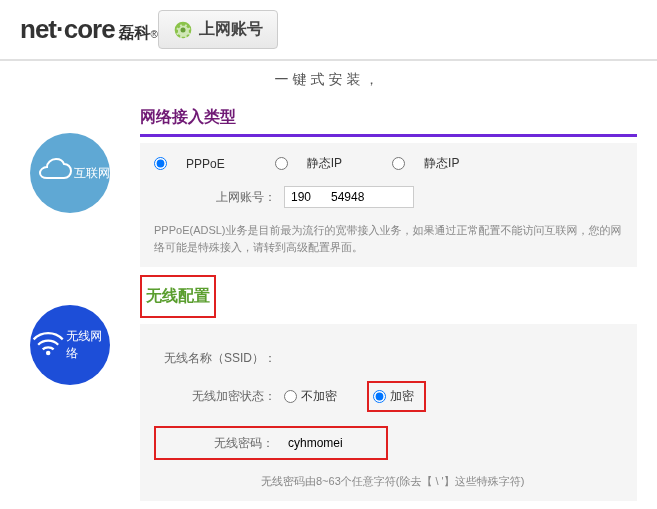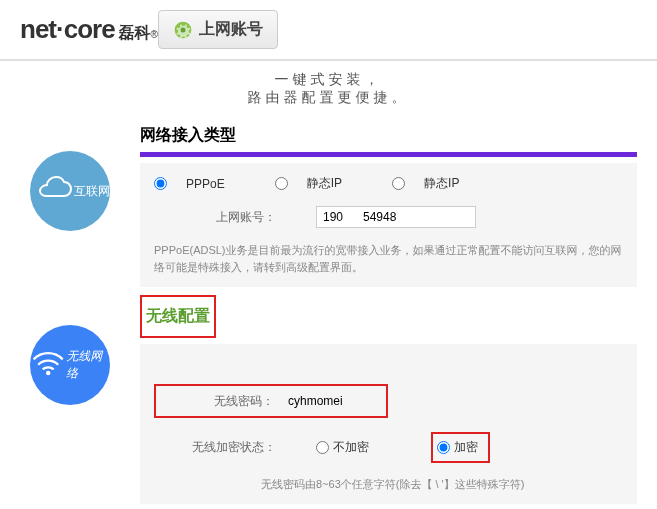--- a/index.html
+++ b/index.html
@@ -10,31 +10,31 @@
     .logo-dot { color: #333; }
     .logo-cn { font-size: 16px; font-weight: bold; color: #333; margin-left: 4px; }
     .logo-reg { font-size: 10px; vertical-align: super; }
     .adv-btn { display: flex; align-items: center; gap: 6px; padding: 8px 14px; background: linear-gradient(#f8f8f8,#e8e8e8); border: 1px solid #ccc; border-radius: 4px; cursor: pointer; font-size: 16px; font-weight: bold; color: #444; }
     .gear-icon { width: 20px; height: 20px; }
     .subtitle { text-align: center; padding: 10px 0 6px; font-size: 14px; color: #555; letter-spacing: 4px; }
     .section { display: flex; padding: 8px 20px 0 20px; gap: 20px; }
     .icon-col { width: 100px; display: flex; align-items: flex-start; justify-content: center; padding-top: 30px; }
     .circle { width: 80px; height: 80px; border-radius: 50%; display: flex; flex-direction: row; align-items: center; justify-content: center; color: #fff; font-size: 12px; }
     .circle-blue { background: #5fa8d4; }
-    .circle-green { background: #3b82f6; font-style: italic; }
+    .circle-green { background: #1d4ed8; }
     .content-col { flex: 1; }
     .sec-title { font-size: 16px; font-weight: bold; padding: 4px 0; }
-    .sec-title-blue { color: #000000; border-bottom: 5px solid #6d28d9; padding-bottom: 6px; }
+    .sec-title-blue { color: #701a75; border-bottom: 3px solid #6d28d9; padding-bottom: 6px; }
     .sec-title-green { color: #5a9e2e; display: inline-block; }
     .form-box { background: #f5f5f5; padding: 12px 14px; margin-top: 6px; }
     .radio-row { display: flex; gap: 50px; margin-bottom: 12px; align-items: center; }
     .radio-row label { display: flex; align-items: center; gap: 19px; cursor: pointer; font-size: 12px; }
-    .field-row { display: flex; align-items: center; margin: 14px 0; gap: 32px; }
+    .field-row { display: flex; align-items: center; margin: 14px 0; }
     .field-label { width: 130px; text-align: right; padding-right: 8px; font-size: 12px; color: #666; }
-    .field-input { width: 160px; padding: 3px 6px; border: 1px solid #ccc; font-size: 12px; background: #fff; }
+    .field-input { width: 130px; padding: 3px 6px; border: 1px solid #ccc; font-size: 12px; background: #fff; }
     .kbd-icon { margin-left: 8px; width: 20px; height: 14px; border: 1px solid #666; display: inline-flex; align-items: center; justify-content: center; font-size: 8px; }
     .hint { font-size: 11px; color: #888; margin-top: 8px; line-height: 1.5; }
     .enc-row { display: flex; align-items: center; }
     .enc-opt { display: flex; align-items: center; gap: 4px; margin-right: 30px; font-size: 12px; }
     .pw-hint { font-size: 11px; color: #888; margin-left: 107px; margin-top: 2px; }
     .red-box { border: 2px solid #e02020; padding: 5px 4px; display: inline-block; }
     input[type=radio] { margin: 0; }
     .cloud-svg { margin-bottom: 4px; }
     .wifi-svg { margin-bottom: 4px; }
   </style>
@@ -52,21 +52,20 @@
       <circle cx="12" cy="12" r="10" fill="#8bc34a"></circle>
       <path fill="#fff" d="M12 8a4 4 0 100 8 4 4 0 000-8zm7 4l2-1-1-2-2 1-2-2 1-2-2-1-1 2h-3l-1-2-2 1 1 2-2 2-2-1-1 2 2 1v3l-2 1 1 2 2-1 2 2-1 2 2 1 1-2h3l1 2 2-1-1-2 2-2 2 1 1-2-2-1z" opacity="0.6"></path>
       <circle cx="12" cy="12" r="3" fill="#689f38"></circle>
     </svg>
     <span>上网账号</span>
   </button>
 </div>
 
 <div class="subtitle">
   <div>一键式安装，</div>
-  <div>路由器配置更便捷。</div>
 </div>
 
 <div class="section">
   <div class="icon-col">
     <div class="circle circle-blue">
       <svg class="cloud-svg" width="44" height="26" viewBox="0 0 44 26">
         <path fill="none" stroke="#fff" stroke-width="2" d="M34 20c4 0 7-3 7-7s-3-7-7-7c-1-3-4-5-8-5-5 0-9 4-9 8-4 0-7 3-7 6s3 5 7 5h17z"></path>
       </svg>
       <span>互联网</span>
     </div>
@@ -104,36 +103,37 @@
         <path fill="none" stroke="#fff" stroke-width="2.5" d="M4 10c9-9 23-9 32 0M9 16c6-6 16-6 22 0M14 21c3-3 9-3 12 0"></path>
         <circle cx="20" cy="25" r="2.5" fill="#fff"></circle>
       </svg>
       <span>无线网络</span>
     </div>
   </div>
   <div class="content-col">
     <span class="red-box"><span class="sec-title sec-title-green">无线配置</span></span>
     <div class="form-box" style="margin-top:6px;">
       <div class="field-row">
-      </div>
-      <div class="field-row">
-        <span class="red-box" style="display:flex;align-items:center;">
-          <span class="field-label" style="width:122px;">无线密码：</span>
-          <input class="field-input" style="width: 100px; border: none; background: transparent;" value="cyhmomei">
-        </span>
+        <span class="field-label">无线名称（SSID）：</span>
       </div>
       <div class="field-row enc-row">
         <span class="field-label">无线加密状态：</span>
         <label class="enc-opt">
             <input type="radio" name="enc" style=""> 
             <span>不加密</span>
           </label>
         <span class="red-box">
             <label class="enc-opt" style="margin-right:6px;">
               <input type="radio" name="enc" checked="" style=""> 
               <span>加密</span>
             </label>
           </span>
       </div>
+      <div class="field-row">
+        <span class="red-box" style="display:flex;align-items:center;">
+          <span class="field-label" style="width:122px;">无线密码：</span>
+          <input class="field-input" style="width: 100px; border: none; background: transparent;" value="cyhmomei">
+        </span>
+      </div>
       <div class="pw-hint">无线密码由8~63个任意字符(除去【 \ '】这些特殊字符)</div>
     </div>
   </div>
 </div>
 
 </body></html>

